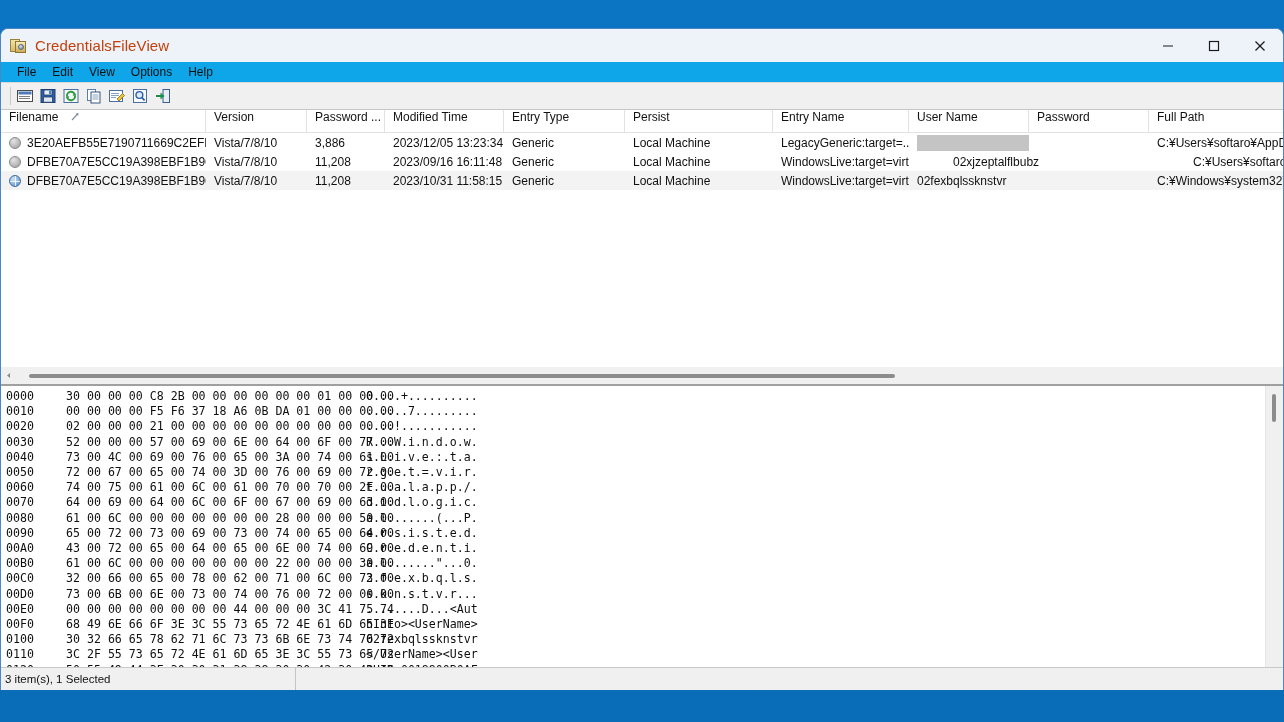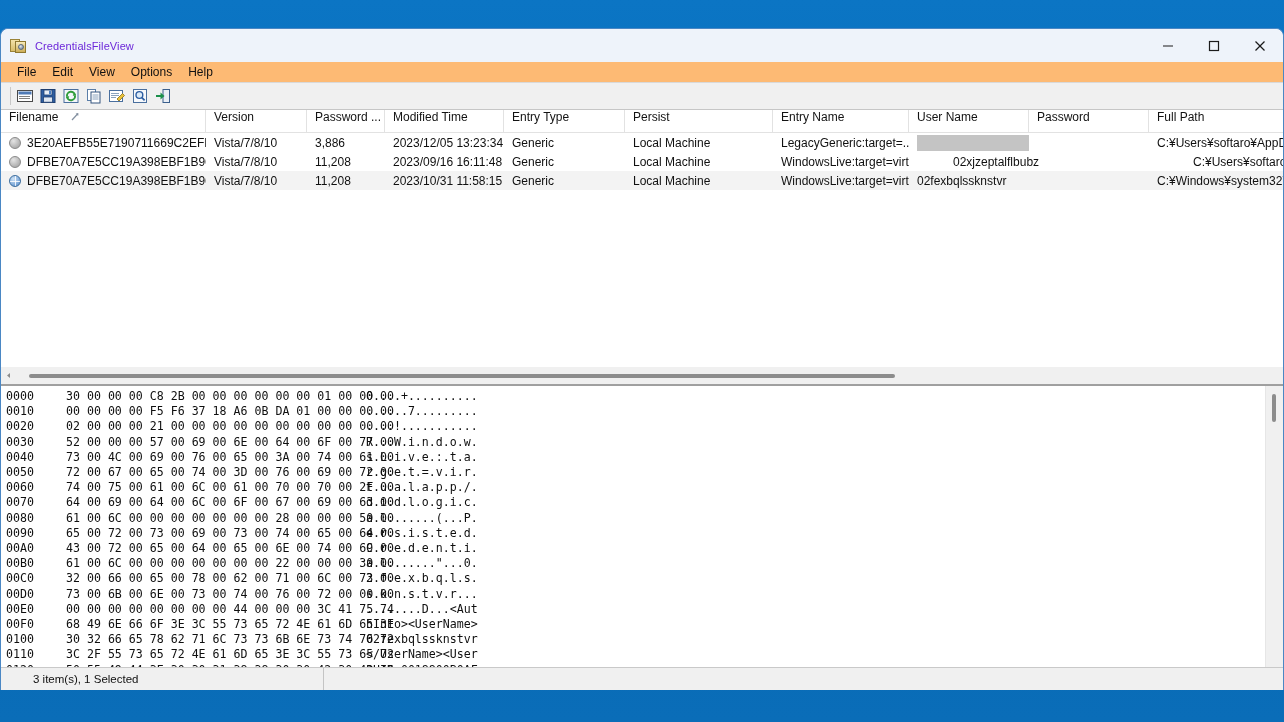--- a/index.html
+++ b/index.html
@@ -74,22 +74,22 @@
   .ico-lens {
     position: absolute;
     left: 8px; top: 6px;
     width: 6px; height: 6px;
     border-radius: 50%;
     background: radial-gradient(circle at 35% 30%, #dfe8f2, #67788c);
     border: 1px solid #5b6a7d;
     box-sizing: border-box;
   }
   #title-text {
-    font-size: 11px;
-    color: #6d28d9;
+    font-size: 15px;
+    color: #c2410c;
     letter-spacing: 0.1px;
   }
   #window-controls {
     position: absolute;
     right: 0;
     top: 0;
     height: 33px;
     display: flex;
   }
   .wc {
@@ -99,21 +99,21 @@
     align-items: center;
     justify-content: center;
     cursor: default;
   }
   .wc svg { display: block; }
 
   
   #menubar {
     height: 20px;
     min-height: 20px;
-    background: #fdba74;
+    background: #0ea5e9;
     display: flex;
     align-items: center;
     padding-left: 8px;
     border-bottom: 1px solid #d9d9d9;
   }
   .menu-item {
     font-size: 12px;
     color: #111;
     padding: 1px 8px;
     cursor: default;
@@ -332,21 +332,20 @@
   
   #statusbar {
     height: 22px;
     min-height: 22px;
     background: #f0f0f0;
     border-top: 1px solid #c9c9c9;
     display: flex;
     align-items: center;
     font-size: 11.5px;
     color: #101010;
-    padding-left: 28px;
   }
   #sb-left {
     width: 295px;
     padding-left: 4px;
     box-sizing: border-box;
     border-right: 1px solid #c4c4c4;
     height: 22px;
     display: flex;
     align-items: center;
     white-space: nowrap;

